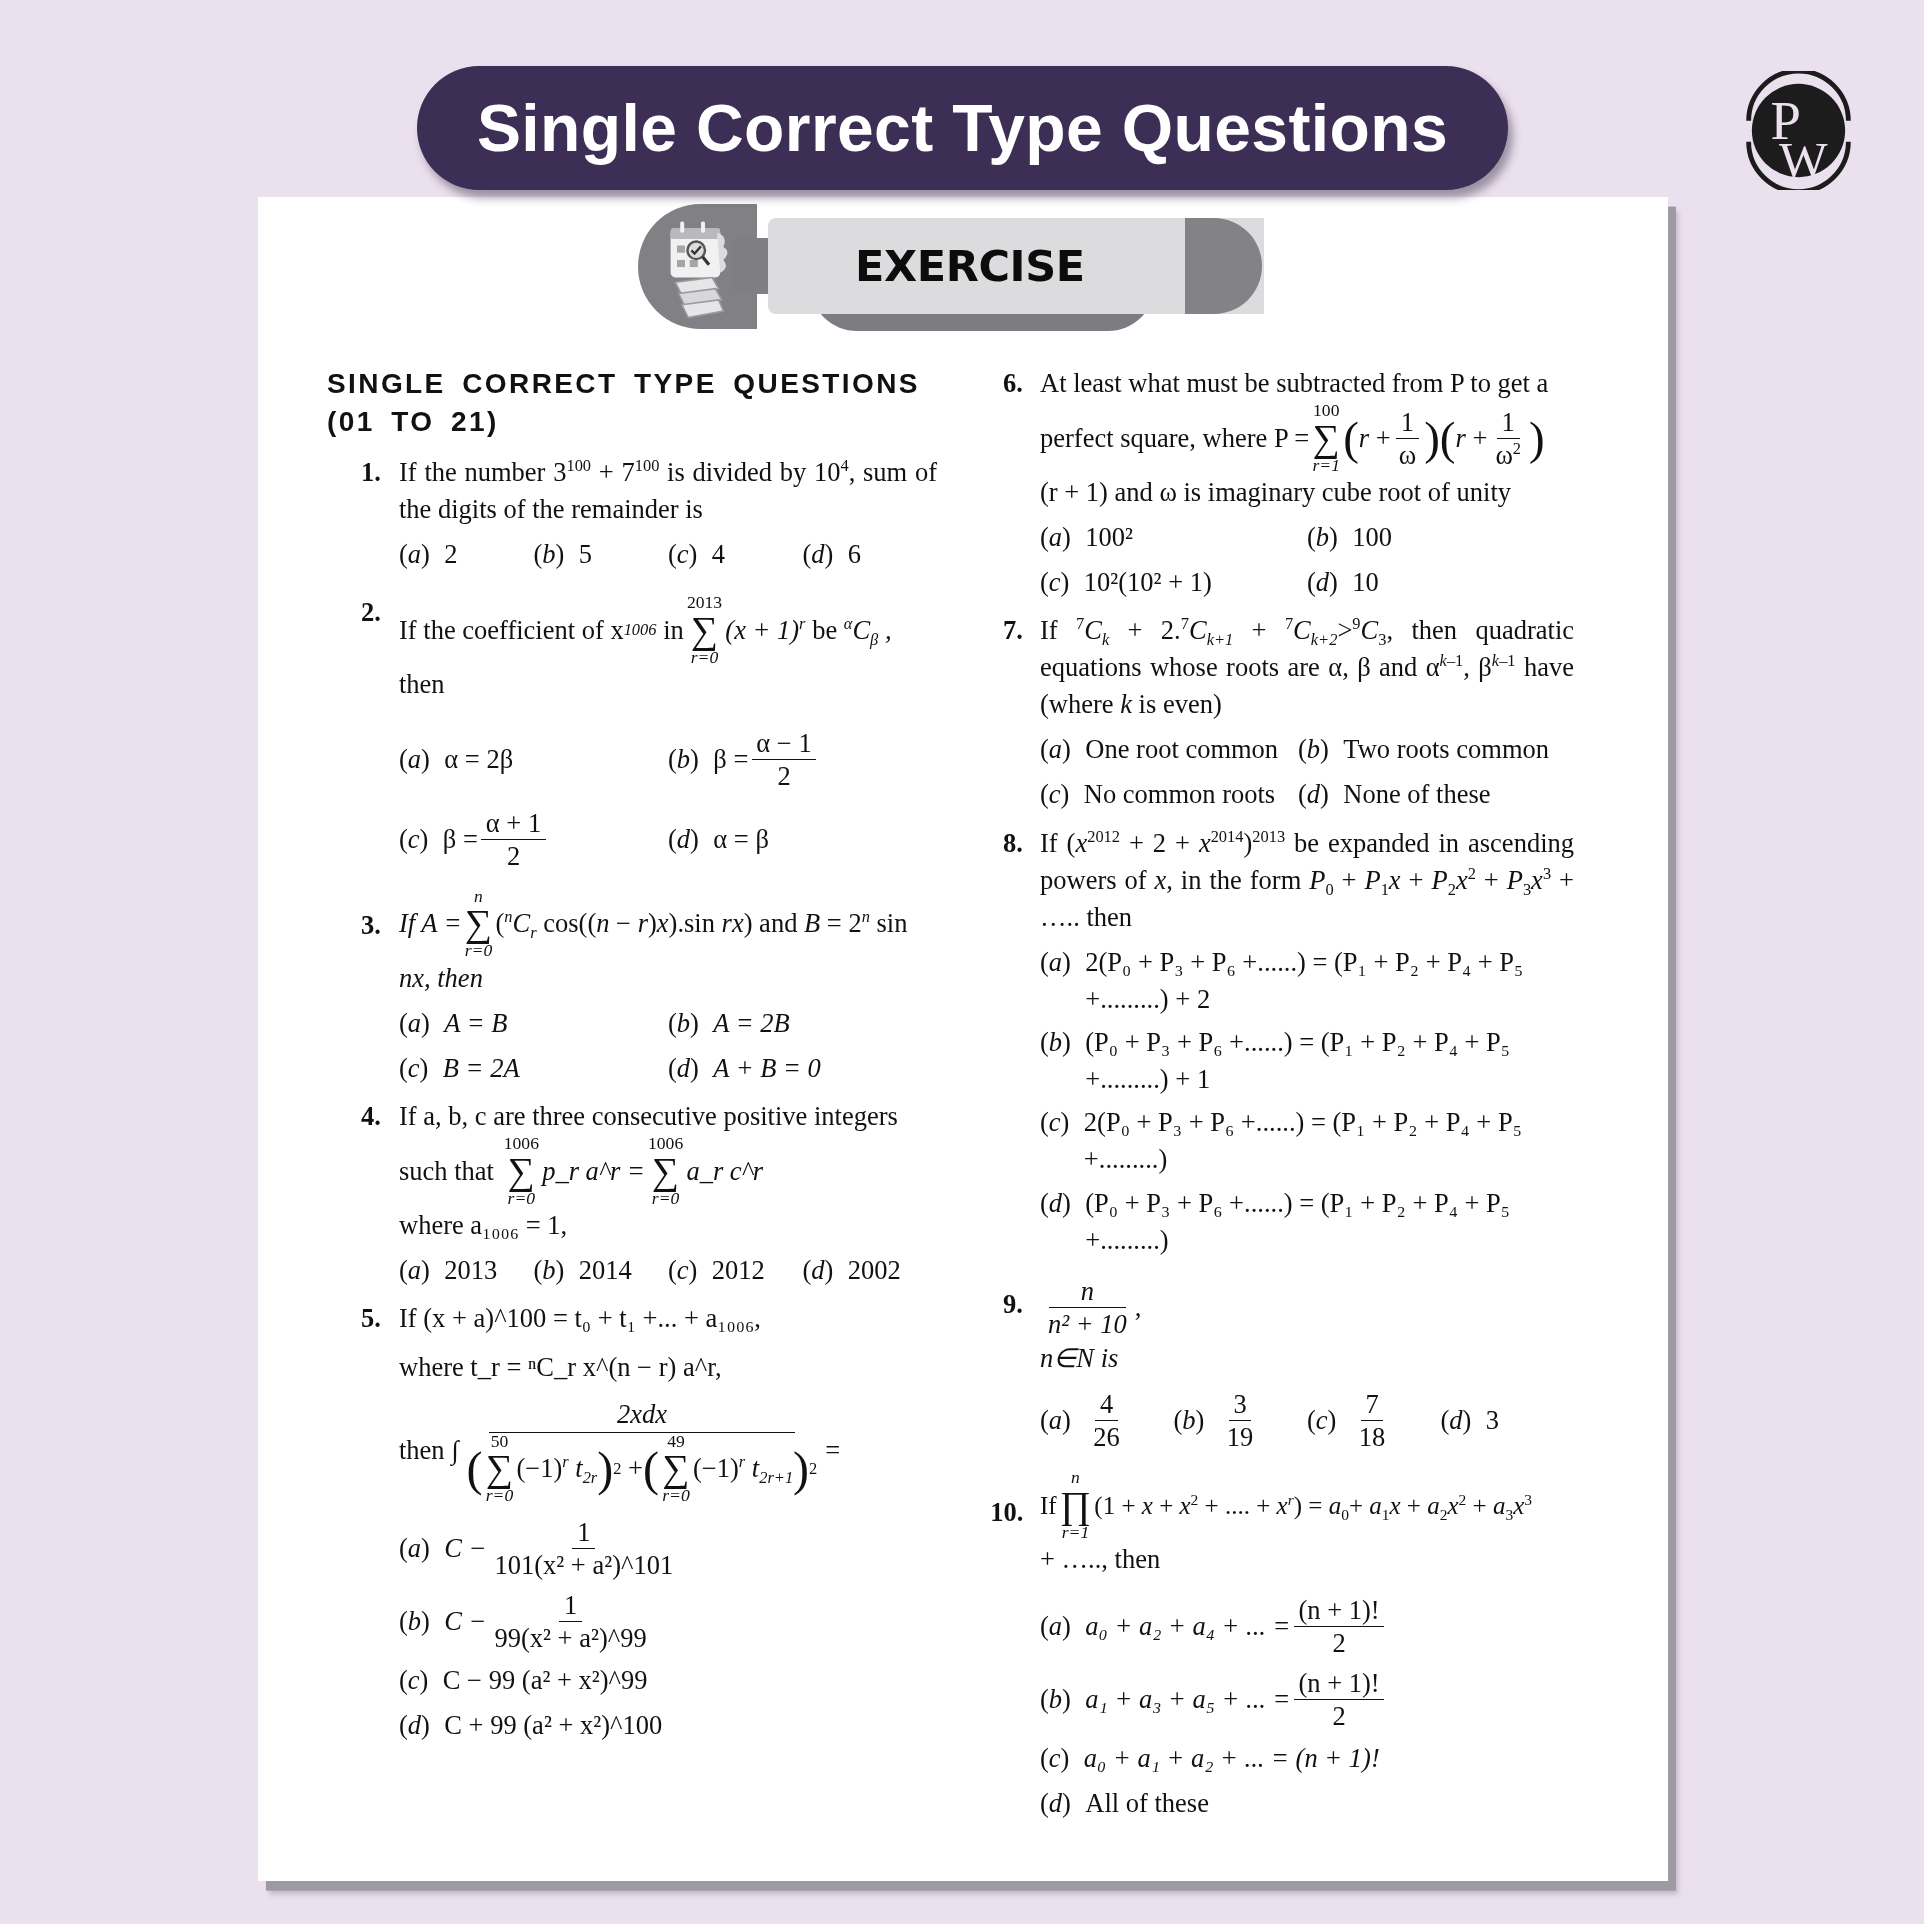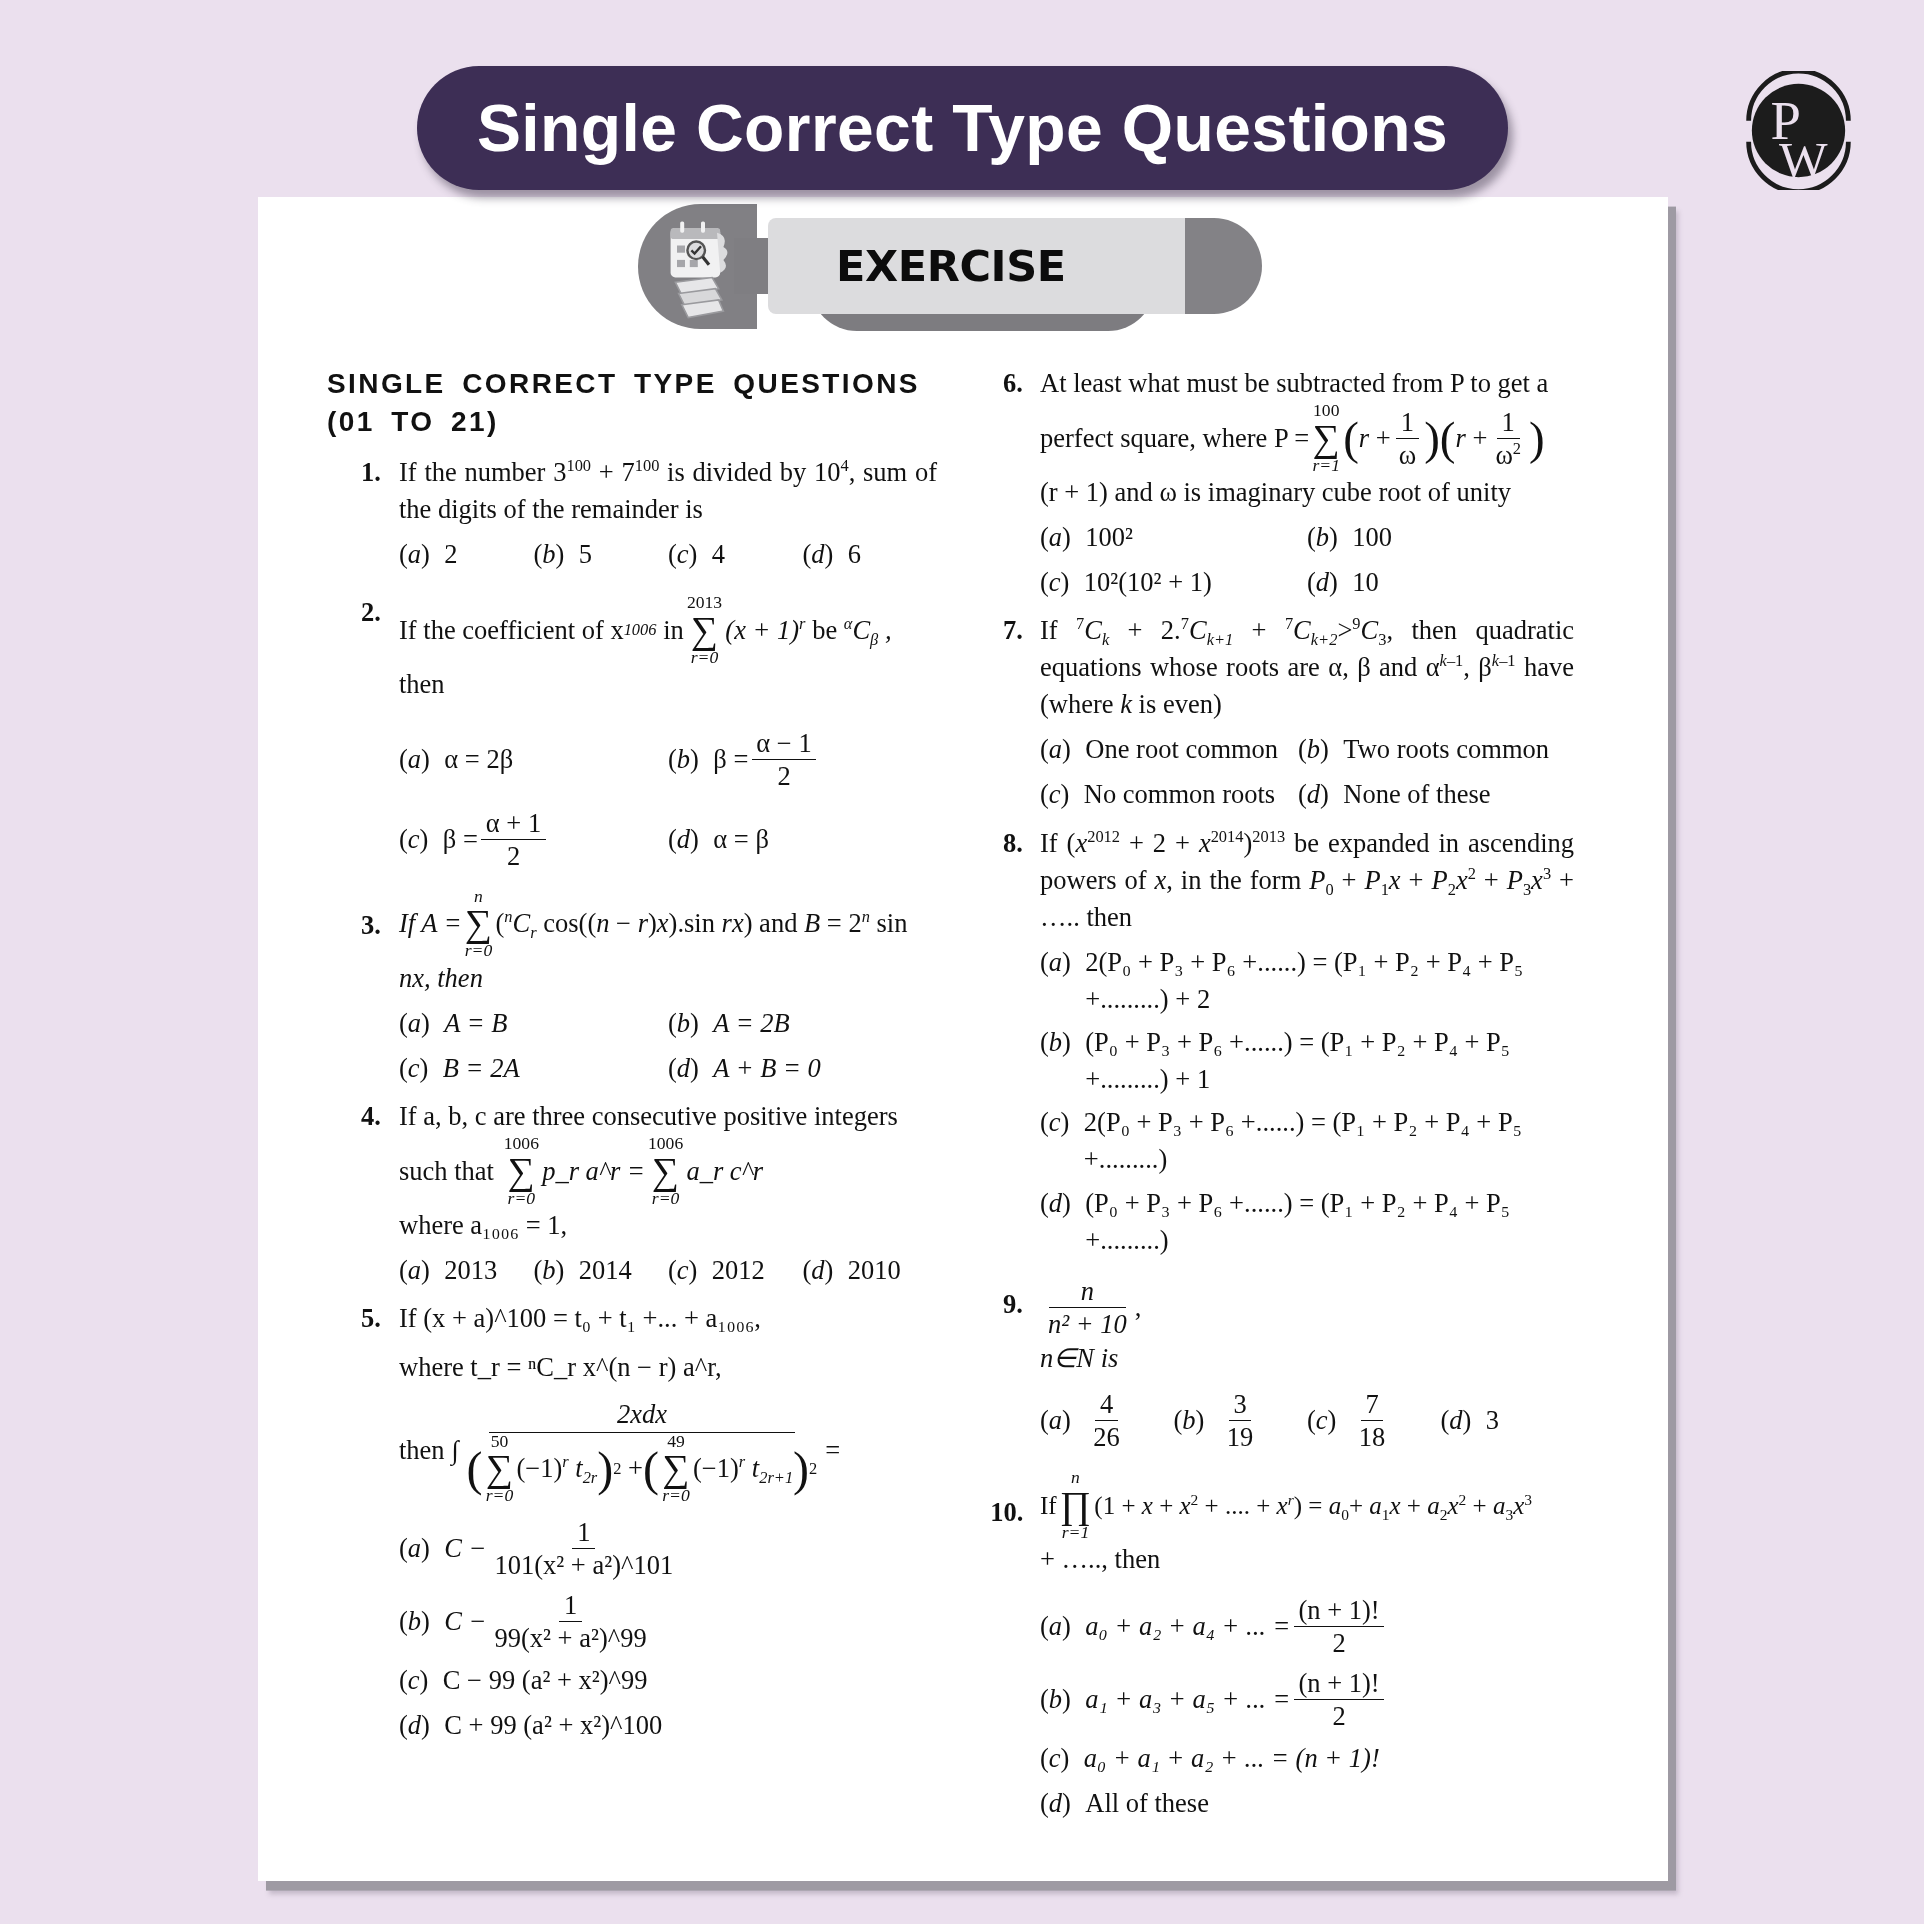--- a/index.html
+++ b/index.html
@@ -61,25 +61,25 @@
     border-radius: 63px 0 0 63px;
   }
   .eb-tab-left {
     position: absolute; left: 96px; top: 34px;
     width: 72px; height: 56px;
     background: #7f7e82;
     border-radius: 0 28px 28px 0;
   }
   .eb-label-box {
     position: absolute; left: 130px; top: 14.4px;
-    width: 417px; height: 96px;
+    width: 496px; height: 96px;
     background: #dcdcde;
     border-radius: 8px 0 0 8px;
     display: flex; align-items: center;
-    padding-left: 68px;
+    padding-left: 87px;
   }
   .eb-right-cap {
     position: absolute; left: 547px; top: 14.4px;
     width: 77px; height: 96px;
     background: #838286;
     border-radius: 0 48px 48px 0;
   }
   .eb-label-box span {
     font-family: "DejaVu Sans", sans-serif;
     font-weight: bold;
@@ -327,21 +327,21 @@
       <div class="opt">
           <span class="lbl">b</span>
           <span>2014</span>
         </div>
       <div class="opt">
           <span class="lbl">c</span>
           <span>2012</span>
         </div>
       <div class="opt">
           <span class="lbl">d</span>
-          <span>2010</span>
+          <span>2002</span>
         </div>
     </div>
   </div>
 
   <div class="q">
     <span class="qnum">5.</span>
     <div>If (x + a)^100 = t₀ + t₁ +... + a₁₀₀₆,</div>
     <div style="margin-top:11.2px">where t_r = ⁿC_r x^(n − r) a^r,</div>
     <div class="eq-line" style="margin-top:11.2px">
       <span>then ∫</span>

